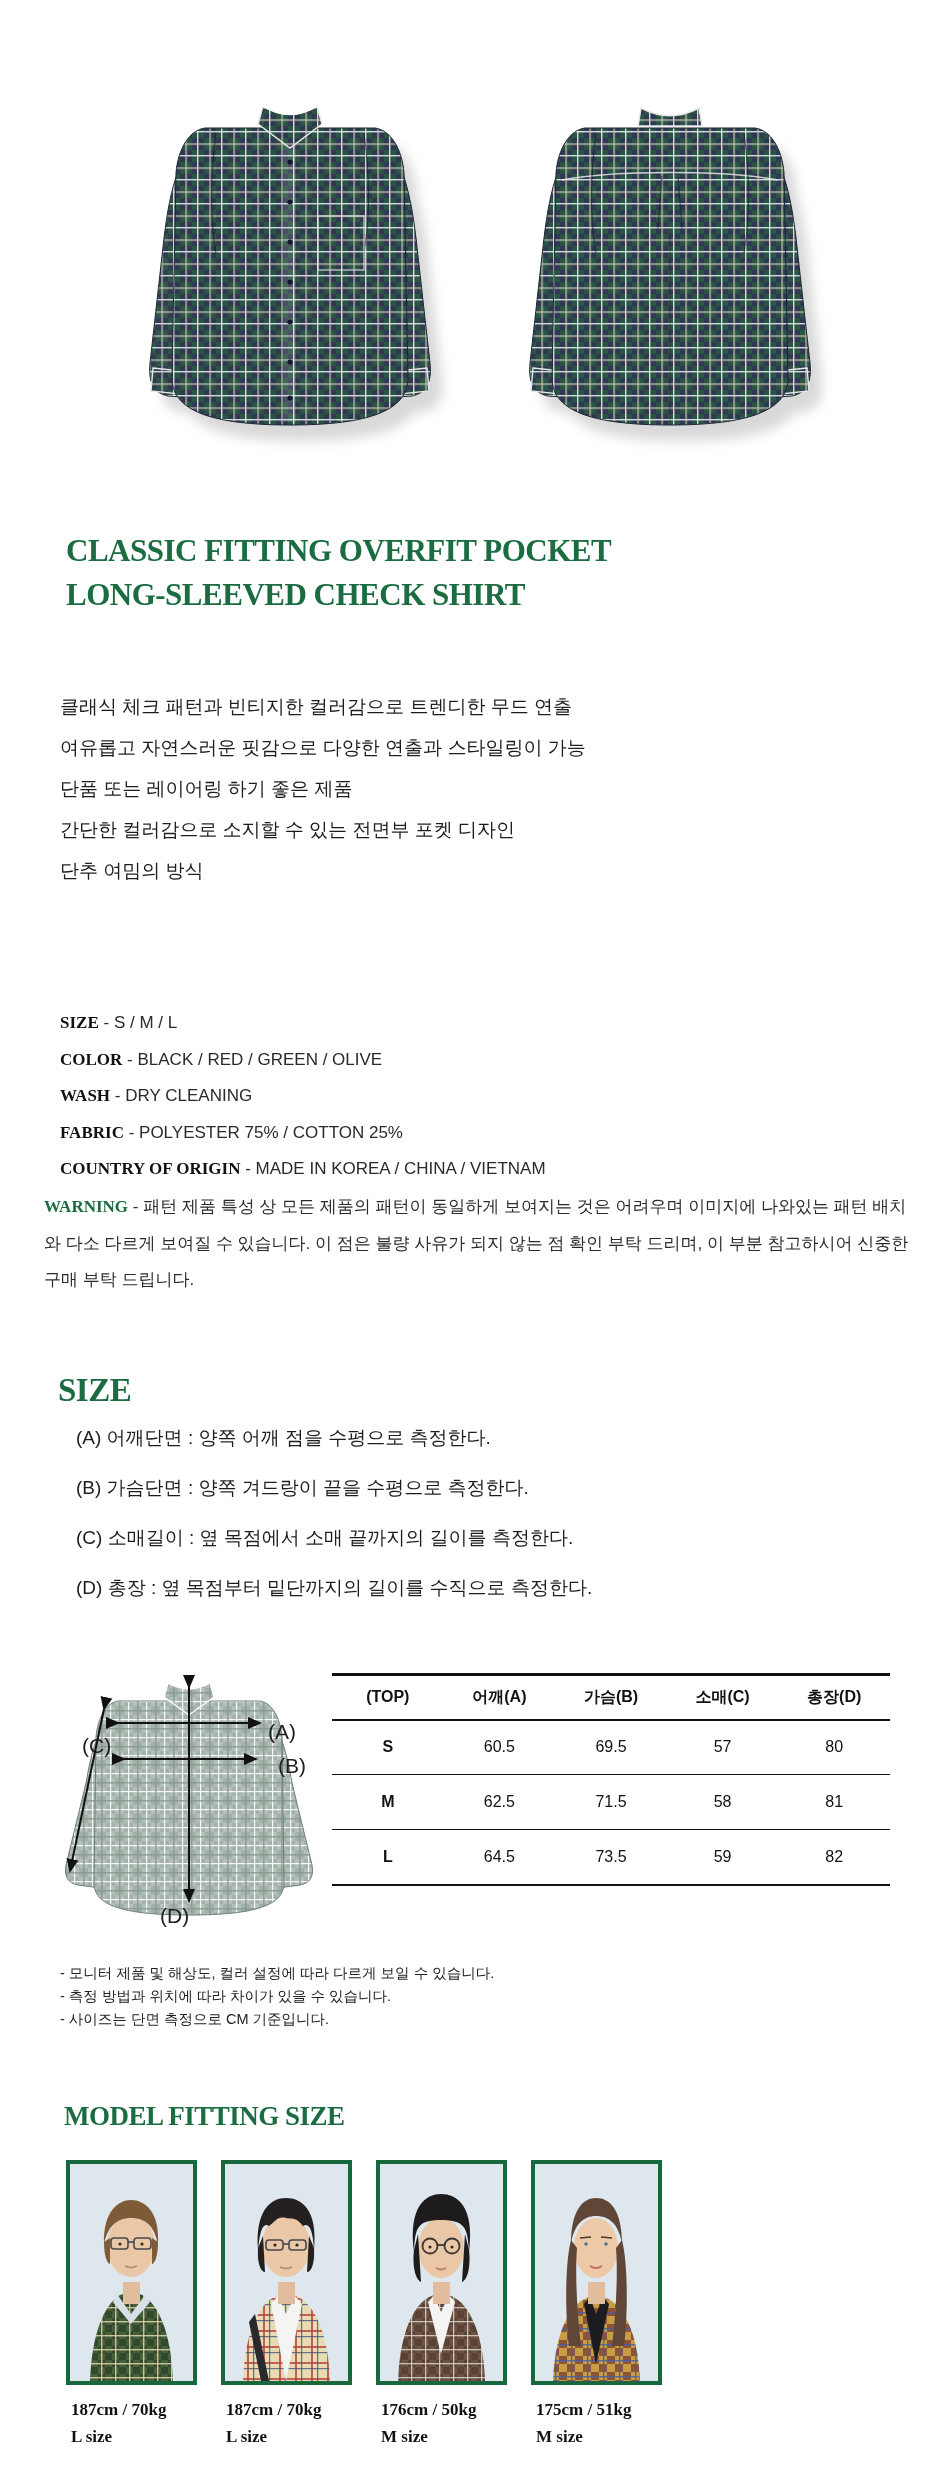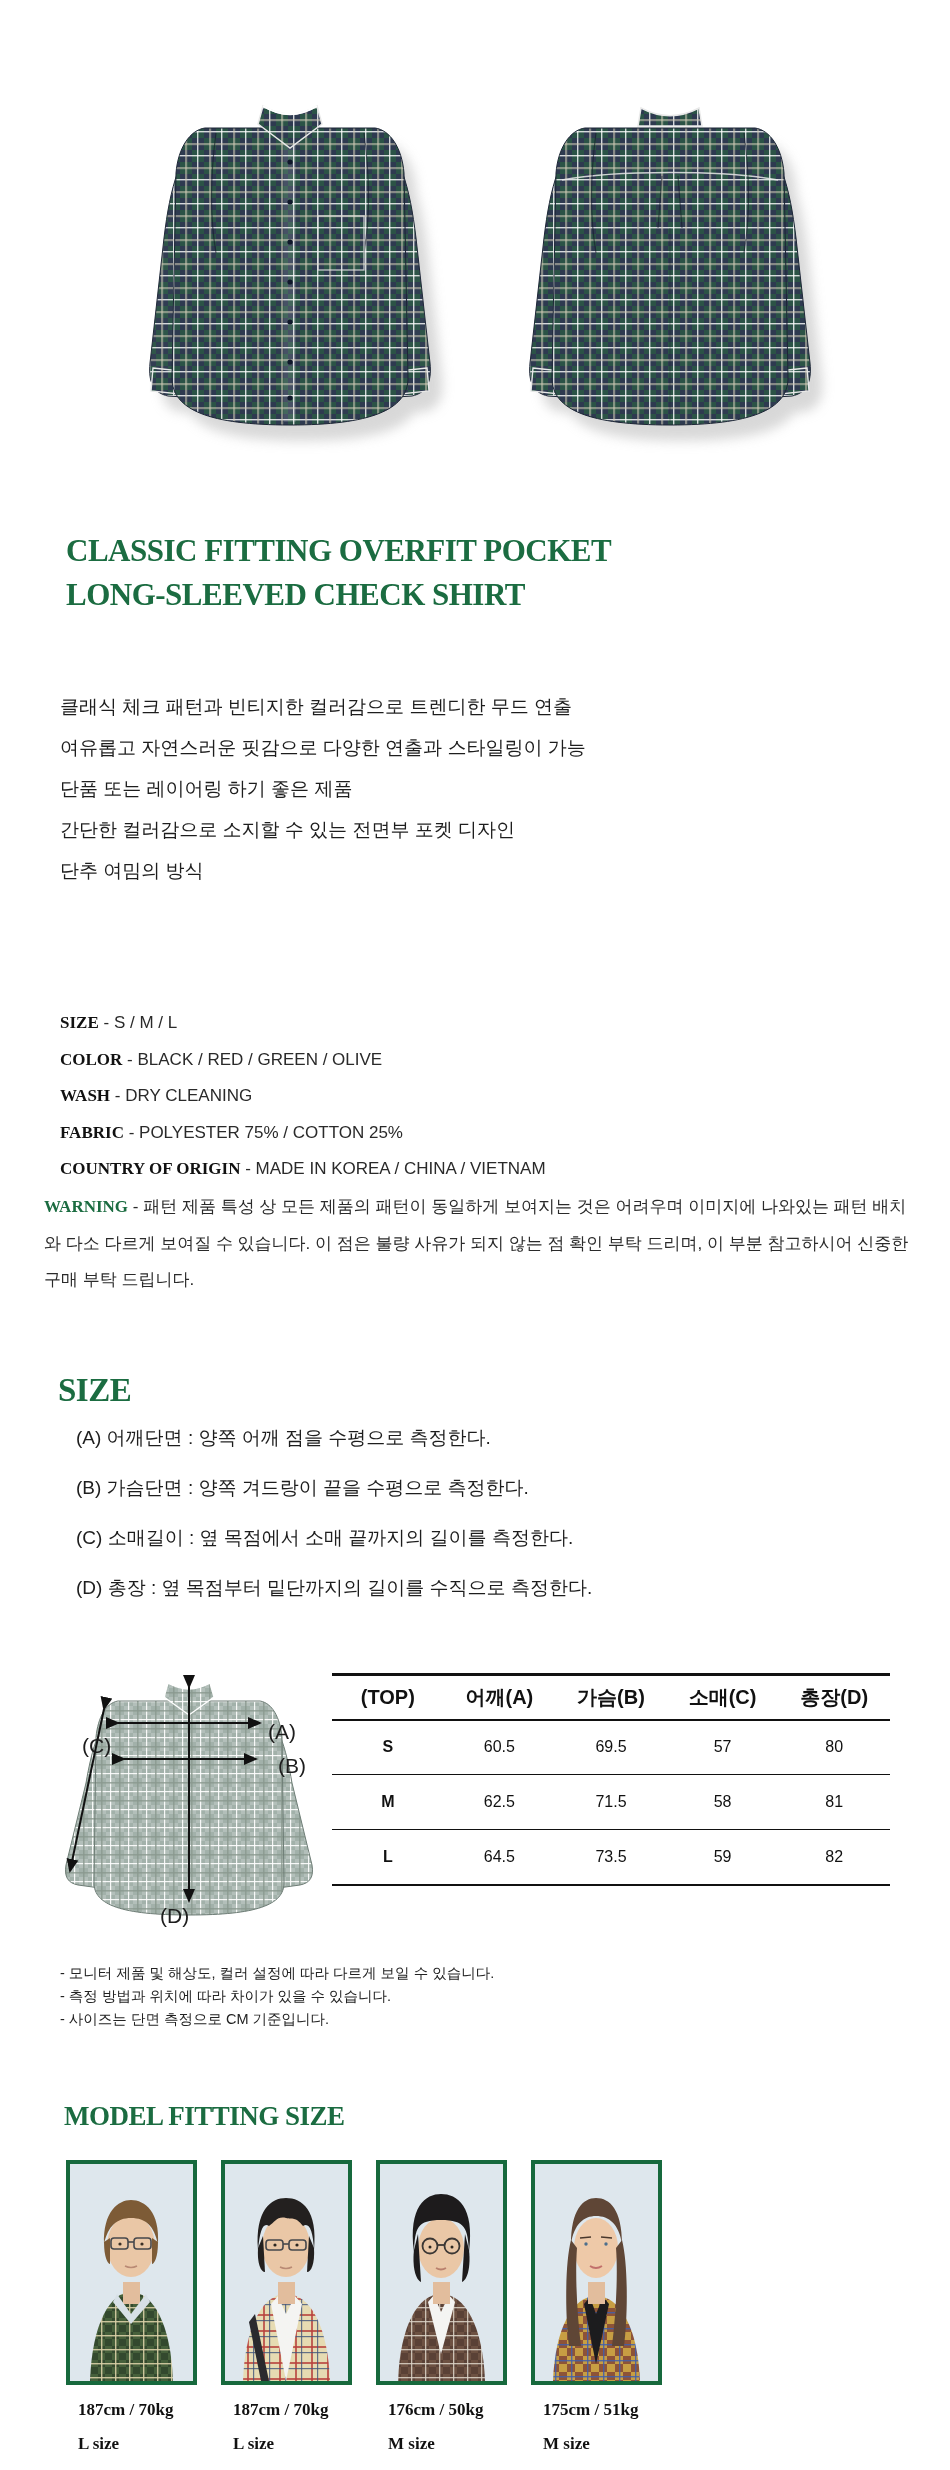--- a/index.html
+++ b/index.html
@@ -26,34 +26,34 @@
   .warning{left:44px;top:1189px;width:872px;font-size:17px;line-height:36.5px;color:#2a2a2a;}
   .warning .lbl{font-family:"Liberation Serif", serif;font-weight:bold;color:#1b6c41;}
   
   .guide{left:60px;top:1413px;font-size:19px;line-height:50px;color:#1d1d1d;margin-left:16px;}
   .guide p{margin:0;}
   
   .size-table{left:332px;top:1673px;width:558px;border-collapse:collapse;table-layout:fixed;
     font-size:16px;color:#111;}
   .size-table th,.size-table td{text-align:center;padding:0;}
   .size-table thead tr{height:45px;border-top:3px solid #111;border-bottom:2px solid #111;}
-  .size-table thead th{font-weight:bold;font-size:20px;}
+  .size-table thead th{font-weight:bold;font-size:16px;}
   .size-table tbody tr{height:55px;border-bottom:1.5px solid #111;}
   .size-table tbody tr:last-child{border-bottom:2px solid #111;}
   .size-table tbody th{font-weight:bold;}
   
   .notes{left:60px;top:1962px;font-size:14.5px;line-height:23px;color:#222;}
   .notes p{margin:0;}
   
   .models{left:66px;top:2160px;display:flex;gap:24px;}
   .model-card{width:131px;}
   .model-photo{width:123px;height:217px;border:4px solid #17693d;background:#dee7ed;display:block;}
   .model-caption{margin-top:14px;font-family:"Liberation Serif", serif;font-weight:bold;
     font-size:17px;line-height:22px;color:#111;}
-  .model-caption p{margin:12px;}
+  .model-caption p{margin:5px;}
   
   .dlabel{font-family:"Liberation Sans", sans-serif;font-size:21px;fill:#1d1d1d;}
 </style>
 </head>
 <body>
 
 <div class="abs" style="left:120px;top:78px;width:710px;height:380px;">
 
   <svg class="abs" style="left:0;top:0;" width="340" height="380" viewBox="0 0 340 380">
     <defs>

